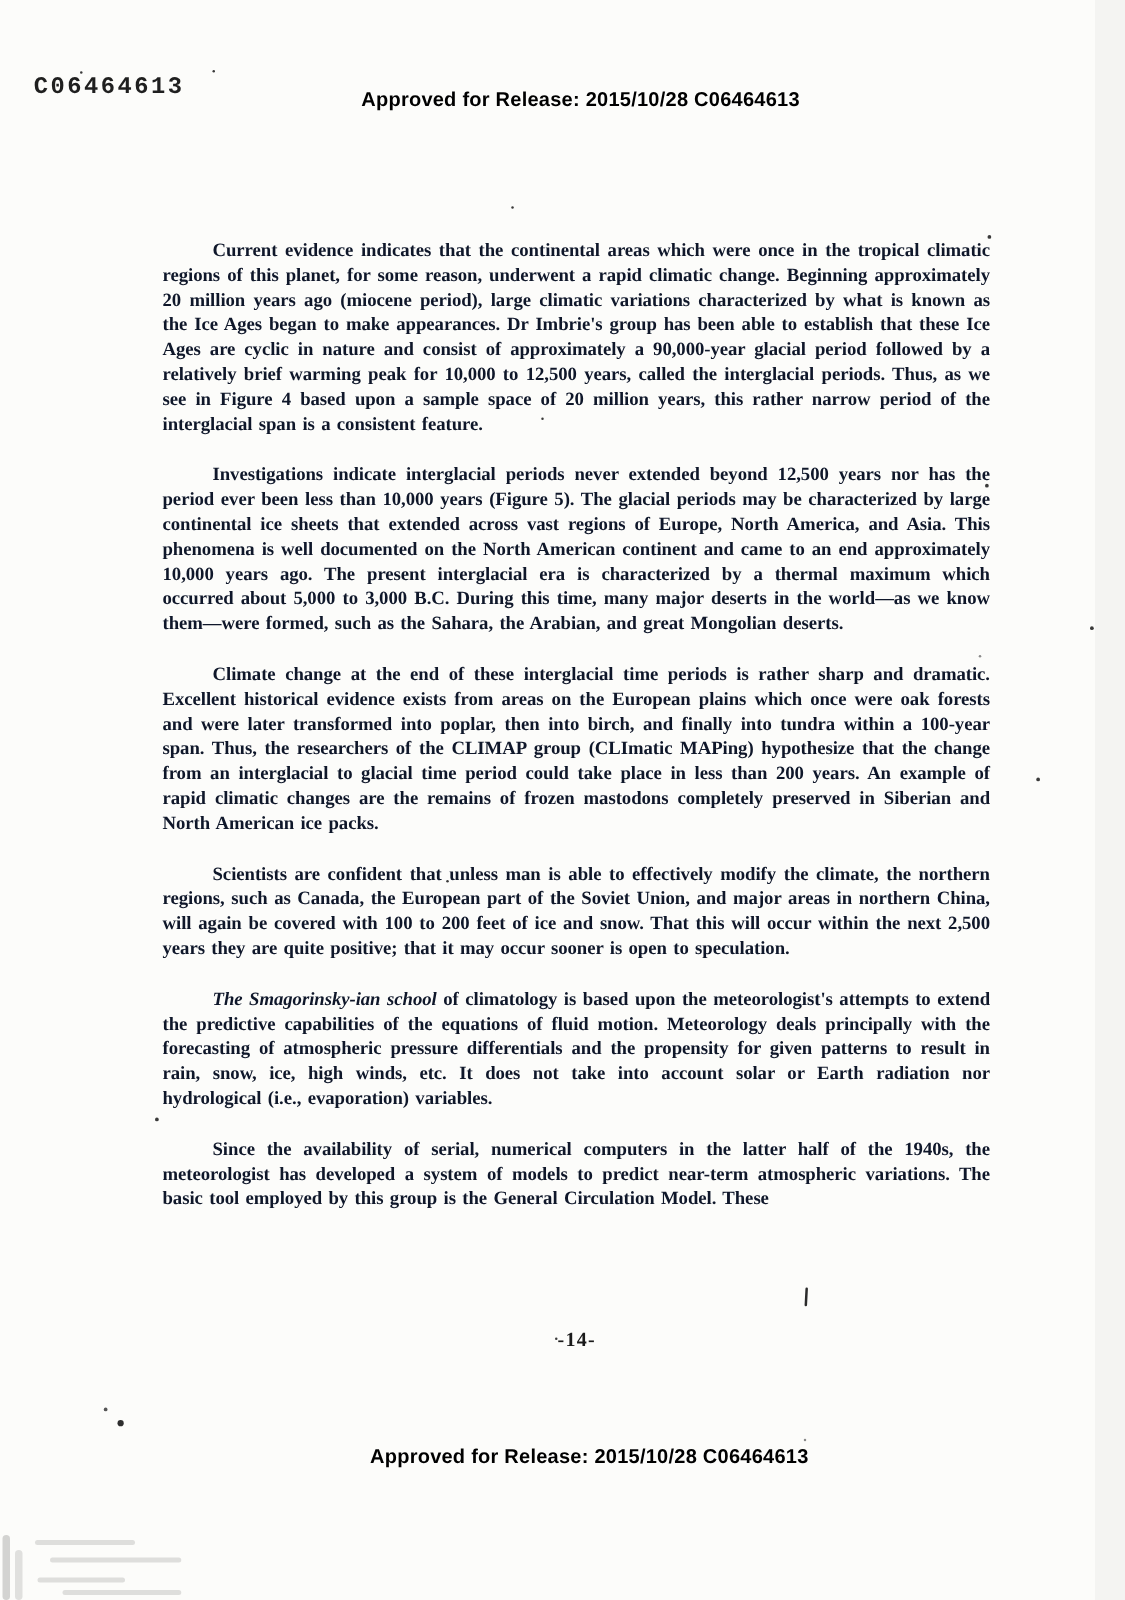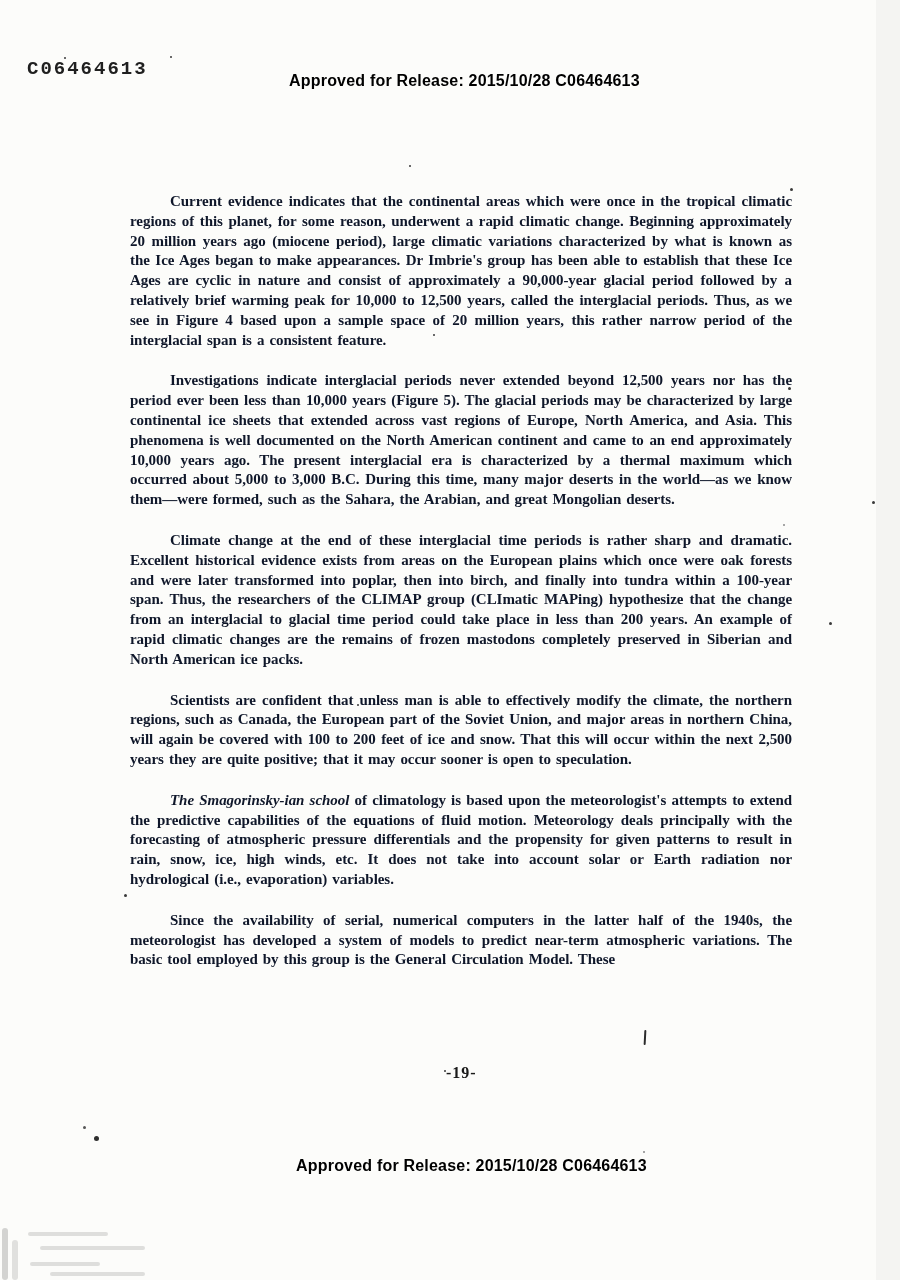--- a/index.html
+++ b/index.html
@@ -78,21 +78,21 @@
 
   <div class="body-text">
     <p><i></i><span>Current evidence indicates that the continental areas which were once in the tropical climatic regions of this planet, for some reason, underwent a rapid climatic change. Beginning approximately 20 million years ago (miocene period), large climatic variations characterized by what is known as the Ice Ages began to make appearances. Dr Imbrie's group has been able to establish that these Ice Ages are cyclic in nature and consist of approximately a 90,000-year glacial period followed by a relatively brief warming peak for 10,000 to 12,500 years, called the interglacial periods. Thus, as we see in Figure 4 based upon a sample space of 20 million years, this rather narrow period of the interglacial span is a consistent feature.</span></p>
     <p><i></i><span>Investigations indicate interglacial periods never extended beyond 12,500 years nor has the period ever been less than 10,000 years (Figure 5). The glacial periods may be characterized by large continental ice sheets that extended across vast regions of Europe, North America, and Asia. This phenomena is well documented on the North American continent and came to an end approximately 10,000 years ago. The present interglacial era is characterized by a thermal maximum which occurred about 5,000 to 3,000 B.C. During this time, many major deserts in the world—as we know them—were formed, such as the Sahara, the Arabian, and great Mongolian deserts.</span></p>
     <p><i></i><span>Climate change at the end of these interglacial time periods is rather sharp and dramatic. Excellent historical evidence exists from areas on the European plains which once were oak forests and were later transformed into poplar, then into birch, and finally into tundra within a 100-year span. Thus, the researchers of the CLIMAP group (CLImatic MAPing) hypothesize that the change from an interglacial to glacial time period could take place in less than 200 years. An example of rapid climatic changes are the remains of frozen mastodons completely preserved in Siberian and North American ice packs.</span></p>
     <p><i></i><span>Scientists are confident that unless man is able to effectively modify the climate, the northern regions, such as Canada, the European part of the Soviet Union, and major areas in northern China, will again be covered with 100 to 200 feet of ice and snow. That this will occur within the next 2,500 years they are quite positive; that it may occur sooner is open to speculation.</span></p>
     <p><i>The Smagorinsky-ian school</i><span> of climatology is based upon the meteorologist's attempts to extend the predictive capabilities of the equations of fluid motion. Meteorology deals principally with the forecasting of atmospheric pressure differentials and the propensity for given patterns to result in rain, snow, ice, high winds, etc. It does not take into account solar or Earth radiation nor hydrological (i.e., evaporation) variables.</span></p>
     <p><i></i><span>Since the availability of serial, numerical computers in the latter half of the 1940s, the meteorologist has developed a system of models to predict near-term atmospheric variations. The basic tool employed by this group is the General Circulation Model. These</span></p>
   </div>
 
-  <div class="page-number">-19-</div>
+  <div class="page-number">-14-</div>
 
   <div class="release-line release-bottom">Approved for Release: 2015/10/28 C06464613</div>
 
   <div class="stray-tick"></div>
   <div class="speck s2" style="left:64px;top:57px;"></div>
   <div class="speck s2" style="left:170px;top:56px;"></div>
   <div class="speck s2" style="left:409px;top:165px;"></div>
   <div class="speck s3" style="left:790px;top:188px;"></div>
   <div class="speck s2" style="left:433px;top:334px;"></div>
   <div class="speck s3" style="left:788px;top:387px;"></div>

